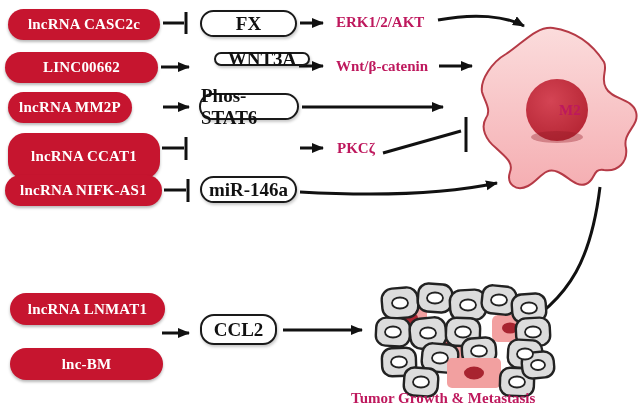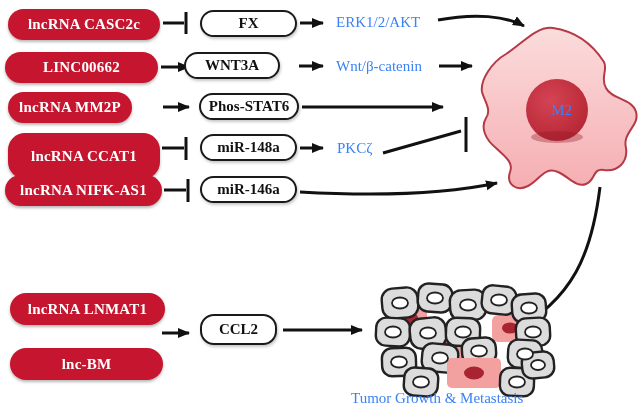--- a/index.html
+++ b/index.html
@@ -16,25 +16,25 @@
   .layer{position:absolute;left:0;top:0;width:644px;height:415px;}
   .pill{
     position:absolute;background:var(--lncrna-fill);color:#ffffff;
     border-radius:17px;display:flex;align-items:center;justify-content:center;
     font-weight:bold;font-size:15px;letter-spacing:.2px;
     box-shadow:0 2px 3px rgba(0,0,0,.28);
   }
   .node{
     position:absolute;background:#ffffff;border:2.5px solid #1a1a1a;
     border-radius:14px;display:flex;align-items:center;justify-content:center;
-    font-weight:bold;font-size:15px;color:#111;
+    font-weight:bold;font-size:19px;color:#111;
     box-shadow:1px 2px 3px rgba(0,0,0,.22);box-sizing:border-box;font-family:Liberation Serif, serif;
   }
   .lbl{
-    position:absolute;font-weight:normal;font-size:15px;color:#3b82f6;
+    position:absolute;font-weight:bold;font-size:15px;color:#be185d;
     white-space:nowrap;line-height:18px;
   }
   .caption{font-size:15px;}
 </style>
 </head>
 <body>
 
 <div class="canvas">
 
   <svg class="layer" viewBox="0 0 644 415">
@@ -153,28 +153,27 @@
 
   <div class="pill" style="left:8px;top:9px;width:152px;height:31px">lncRNA CASC2c</div>
   <div class="pill" style="left:5px;top:52px;width:153px;height:31px">LINC00662</div>
   <div class="pill" style="left:8px;top:92px;width:124px;height:31px">lncRNA MM2P</div>
   <div class="pill" style="left:8px;top:133px;width:152px;height:46px">lncRNA CCAT1</div>
   <div class="pill" style="left:5px;top:175px;width:157px;height:31px">lncRNA NIFK-AS1</div>
   <div class="pill" style="left:10px;top:293px;width:155px;height:32px">lncRNA LNMAT1</div>
   <div class="pill" style="left:10px;top:348px;width:153px;height:32px">lnc-BM</div>
 
   <div class="node" style="left:200px;top:10px;width:97px;height:27px">FX</div>
-  <div class="node" style="left:184px;top:52px;width:96px;height:27px">WNT3A</div>
+  <div class="node" style="left:214px;top:52px;width:96px;height:14px">WNT3A</div>
   <div class="node" style="left:199px;top:93px;width:100px;height:27px">Phos-STAT6</div>
-  <div class="node" style="left:200px;top:134px;width:97px;height:27px">miR-148a</div>
   <div class="node" style="left:200px;top:176px;width:97px;height:27px">miR-146a</div>
   <div class="node" style="left:200px;top:314px;width:77px;height:31px">CCL2</div>
 
   <div class="lbl" style="left:336px;top:13px">ERK1/2/AKT</div>
   <div class="lbl" style="left:336px;top:57px">Wnt/β-catenin</div>
   <div class="lbl" style="left:337px;top:139px">PKCζ</div>
 
-  <div class="lbl" style="left:532px;top:101px;width:40px;text-align:right">M2</div>
+  <div class="lbl" style="left:559px;top:101px;width:40px;text-align:left">M2</div>
 
 
   <div class="lbl caption" style="left:351px;top:389px">Tumor Growth &amp; Metastasis</div>
 
 </div>
 
 </body></html>

